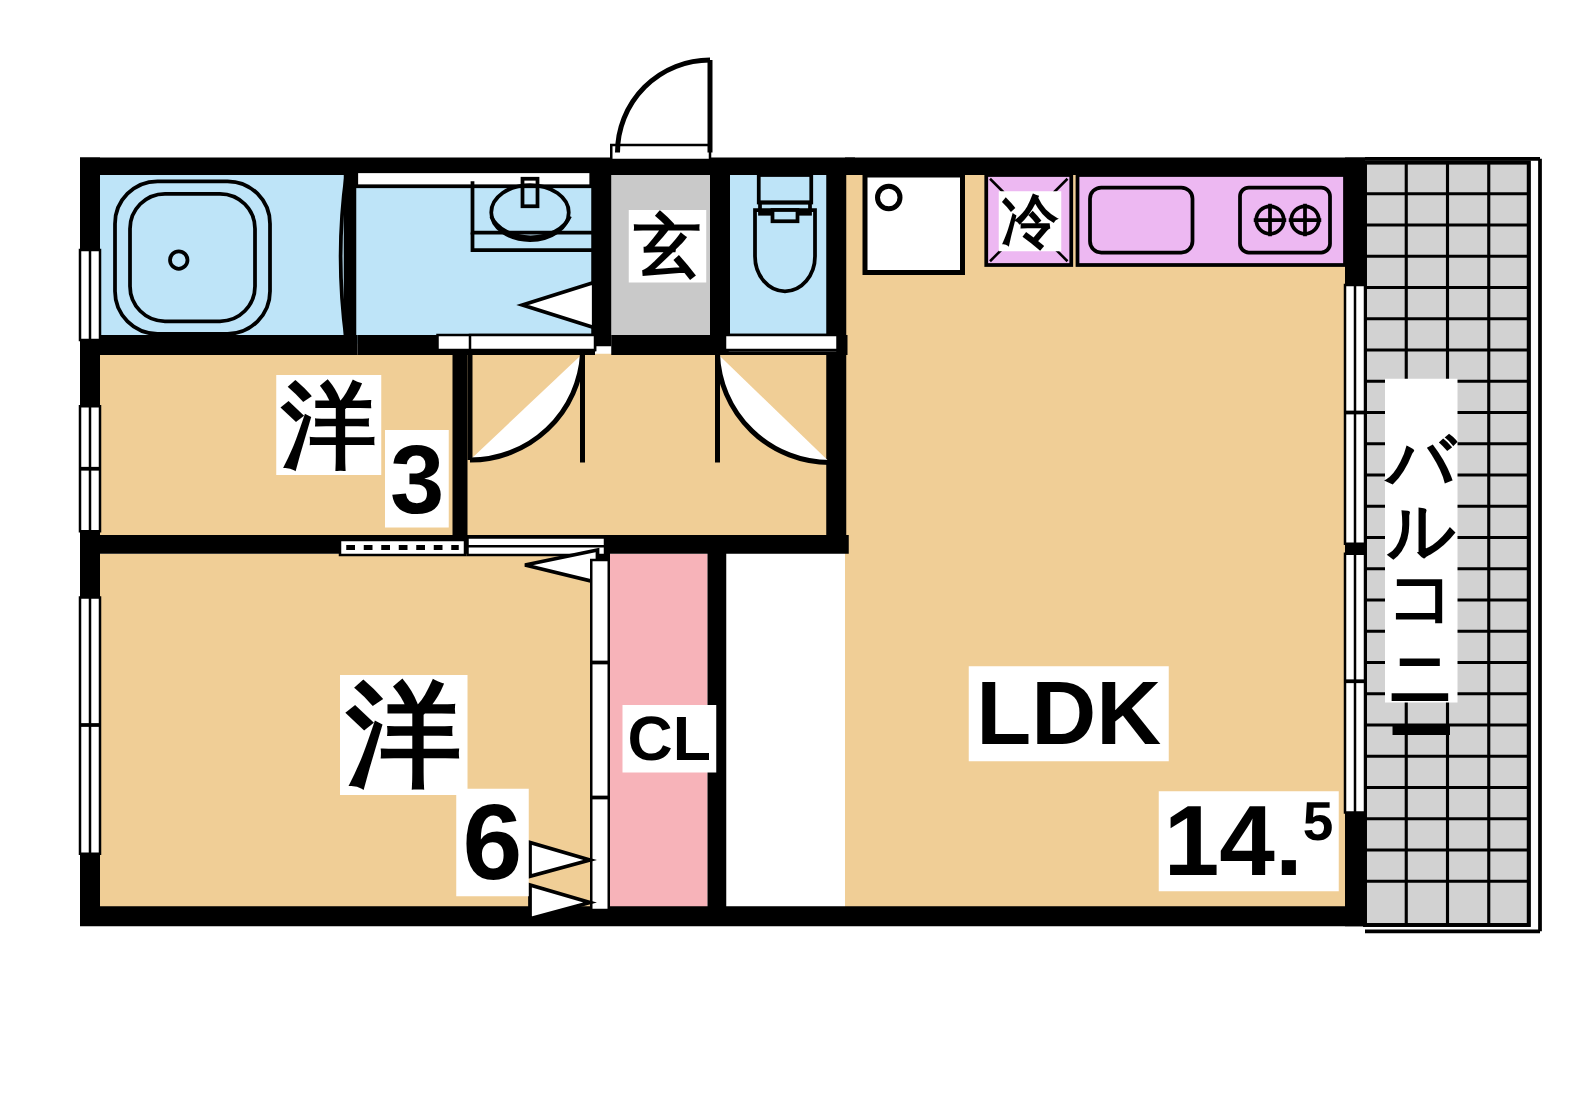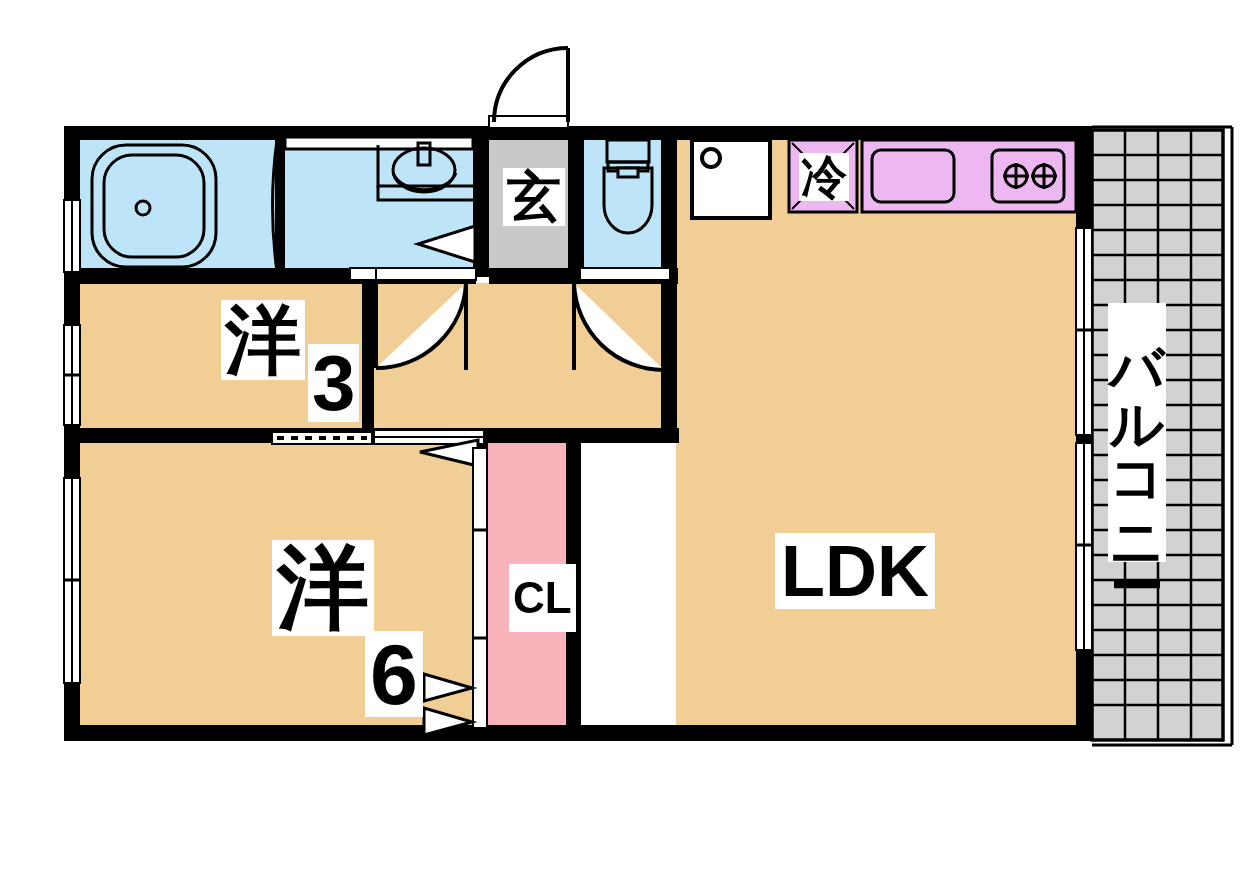--- a/index.html
+++ b/index.html
@@ -289,19 +289,22 @@
   <div class="lbl lbl-cjk" style="left:503px; top:168px; font-size:54px; padding:2px 4px;">玄</div>
 
   <div class="lbl lbl-cjk" style="left:799px; top:153px; font-size:46px; padding:1px 2px;">冷</div>
 
   <div class="lbl lbl-cjk" style="left:221px; top:300px; font-size:76px; padding:2px 4px;">洋</div>
   <div class="lbl lbl-lat" style="left:308px; top:344px; font-size:78px; padding:0px 4px;">3</div>
 
   <div class="lbl lbl-cjk" style="left:272px; top:540px; font-size:92px; padding:2px 5px;">洋</div>
   <div class="lbl lbl-lat" style="left:365px; top:631px; font-size:86px; padding:0px 5px;">6</div>
 
-  <div class="lbl lbl-lat" style="left:498px; top:564px; font-size:44px; padding:12px 4px;margin-left:11px;">CL</div>
+  <div class="lbl lbl-lat" style="left:498px; top:564px; font-size:50px; padding:2px 4px;">CL</div>
 
   <div class="lbl lbl-lat" style="left:775px; top:533px; font-size:72px; padding:2px 6px;">LDK</div>
+  <div class="lbl lbl-lat" style="left:927px; top:633px; font-size:80px; padding:0px 4px;">
+    <span>14.</span><span style="font-size:44px; vertical-align:super;">5</span>
+  </div>
 
   <div class="lbl lbl-cjk vertical-label" style="left:1108px; top:303px; font-size:54px; padding:4px 2px;">バルコニー</div>
 
 </div>
 
 </body></html>

